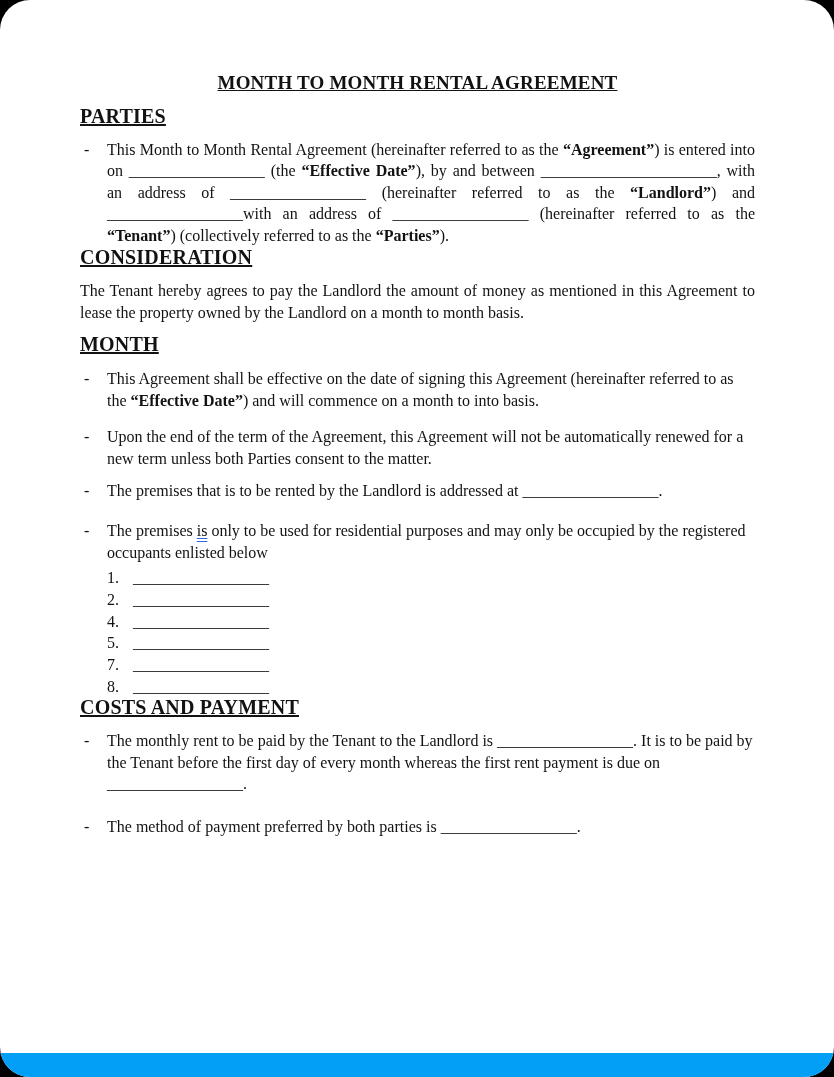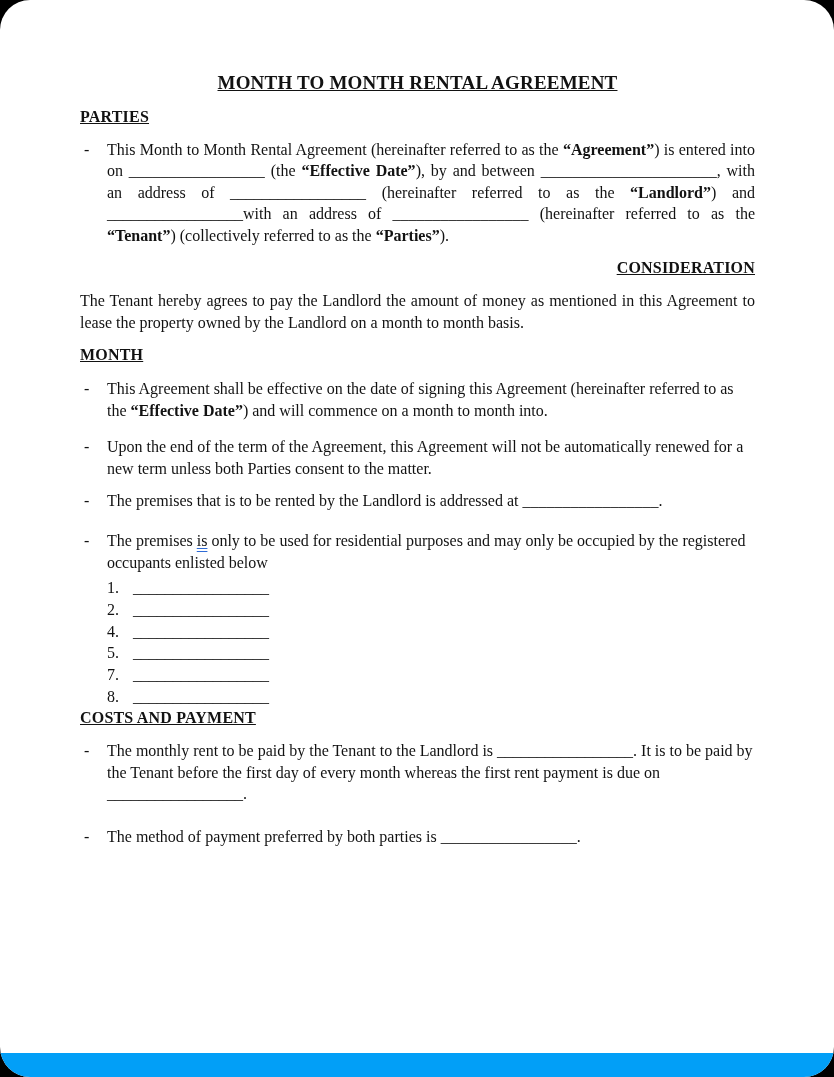--- a/index.html
+++ b/index.html
@@ -23,41 +23,41 @@
     margin:0;
     font-size:19px;
     line-height:24px;
     font-weight:bold;
     text-align:center;
     text-decoration:underline;
     letter-spacing:.2px;
   }
   .sec{
     margin:0;
-    font-size:16px;
+    font-size:20px;
     line-height:21.6px;
     font-weight:bold;
     text-decoration:underline;
     letter-spacing:.2px;
   }
   .para{margin:0;}
   .just{text-align:justify;}
   .bullet-row{display:flex;align-items:flex-start;}
   .marker{flex:none;width:27px;padding-left:4px;box-sizing:border-box;}
   .btext{flex:1;min-width:0;}
   .b{font-weight:bold;}
   .gram{
     text-decoration-line:underline;
     text-decoration-style:double;
     text-decoration-color:#2E6BD6;
     text-underline-offset:2px;
   }
   .h-parties{margin-top:11px;}
   .b-parties{margin-top:11px;}
-  .h-cons{margin-top:10px;text-align:right;}
+  .h-cons{}
   .p-cons{margin-top:12px;}
   .h-term{margin-top:11px;}
   .b-term1{margin-top:12px;}
   .b-term2{margin-top:15px;}
   .h-prem{margin-top:31px;}
   .b-prem1{margin-top:11px;}
   .b-prem2{margin-top:18px;}
   .occ-list{margin-top:4px;margin-left:27px;line-height:21.7px;}
   .occ-num{display:inline-block;width:26px;}
   .h-costs{margin-top:0;}
@@ -78,21 +78,21 @@
       <span class="marker">-</span>
       <div class="btext just"><span>This Month to Month Rental Agreement (hereinafter referred to as the </span><span class="b">“Agreement”</span><span>) is entered into on _________________ (the </span><span class="b">“Effective Date”</span><span>), by and between ______________________, with an address of _________________ (hereinafter referred to as the </span><span class="b">“Landlord”</span><span>) and _________________with an address of _________________ (hereinafter referred to as the </span><span class="b">“Tenant”</span><span>) (collectively referred to as the </span><span class="b">“Parties”</span><span>).</span></div>
     </div>
 
     <h2 class="sec h-cons">CONSIDERATION</h2>
     <p class="para just p-cons"><span>The Tenant hereby agrees to pay the Landlord the amount of money as mentioned in this Agreement to lease the property owned by the Landlord on a month to month basis.</span></p>
 
     <h2 class="sec h-term">MONTH</h2>
     <div class="bullet-row b-term1">
       <span class="marker">-</span>
-      <div class="btext"><span>This Agreement shall be effective on the date of signing this Agreement (hereinafter referred to as the </span><span class="b">“Effective Date”</span><span>) and will commence on a month to month into.</span></div>
+      <div class="btext"><span>This Agreement shall be effective on the date of signing this Agreement (hereinafter referred to as the </span><span class="b">“Effective Date”</span><span>) and will commence on a month to into basis.</span></div>
     </div>
     <div class="bullet-row b-term2">
       <span class="marker">-</span>
       <div class="btext"><span>Upon the end of the term of the Agreement, this Agreement will not be automatically renewed for a new term unless both Parties consent to the matter.</span></div>
     </div>
 
     <div class="bullet-row b-prem1">
       <span class="marker">-</span>
       <div class="btext"><span>The premises that is to be rented by the Landlord is addressed at _________________.</span></div>
     </div>

